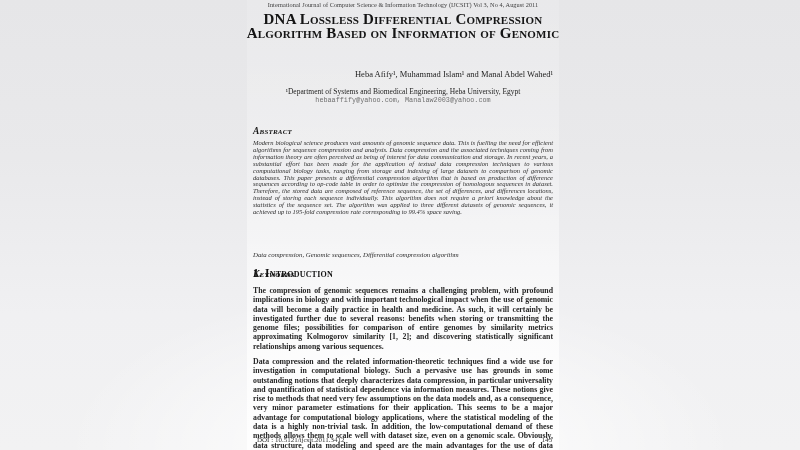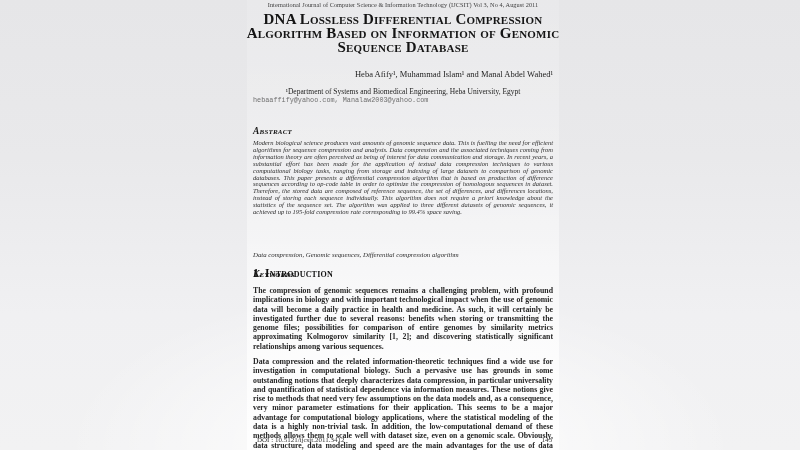--- a/index.html
+++ b/index.html
@@ -31,21 +31,21 @@
   }
   .authors {
     position:absolute; top:69px; left:0; right:0; text-align:right;
     font-size:8.5px; color:#1e1e1e;
   }
   .affiliation {
     position:absolute; top:87px; left:-10px; right:-10px; text-align:center;
     font-size:7.5px; color:#242424;
   }
   .emails {
-    position:absolute; top:96px; left:0; right:0; 
+    position:absolute; top:96px; left:0; right:0; text-align:center;
     font-family:"Liberation Mono", monospace; font-size:6.8px; color:#6f6f6f;
   }
   .section-heading {
     position:absolute; left:0;
     font-weight:bold; font-style:italic; font-variant:small-caps;
     font-size:9.5px; color:#161616; letter-spacing:0.2px;
   }
   .abstract-heading { top:126px;font-style:italic; }
   .keywords-heading { top:237px;margin-top:32px; }
   .abstract-body {
@@ -79,21 +79,20 @@
 
 <div class="page-column"></div>
 
 <div class="content">
 
   <div class="journal-header">International Journal of Computer Science &amp; Information Technology (IJCSIT) Vol 3, No 4, August 2011</div>
 
   <div class="paper-title">
     <div>DNA Lossless Differential Compression</div>
     <div>Algorithm Based on Information of Genomic</div>
-    <div>Sequence Database</div>
   </div>
 
   <div class="authors">Heba Afify¹, Muhammad Islam¹ and Manal Abdel Wahed¹</div>
 
   <div class="affiliation">¹Department of Systems and Biomedical Engineering, Heba University, Egypt</div>
 
   <div class="emails">hebaaffify@yahoo.com, Manalaw2003@yahoo.com</div>
 
   <div class="section-heading abstract-heading">Abstract</div>
 

